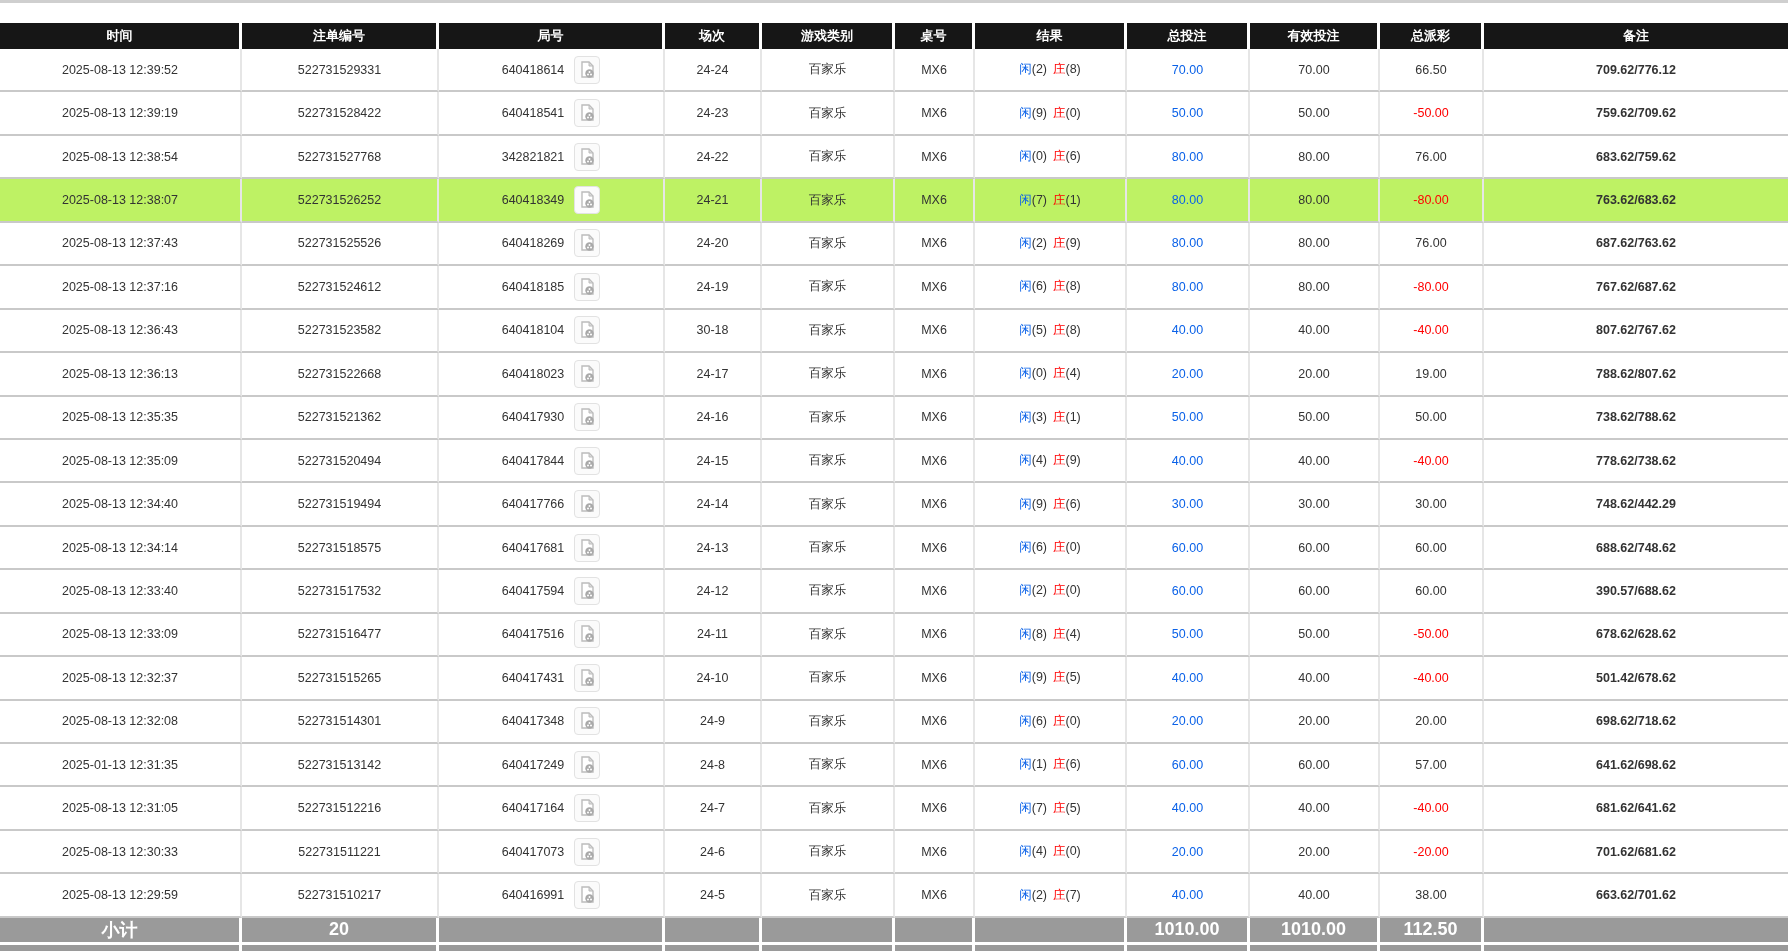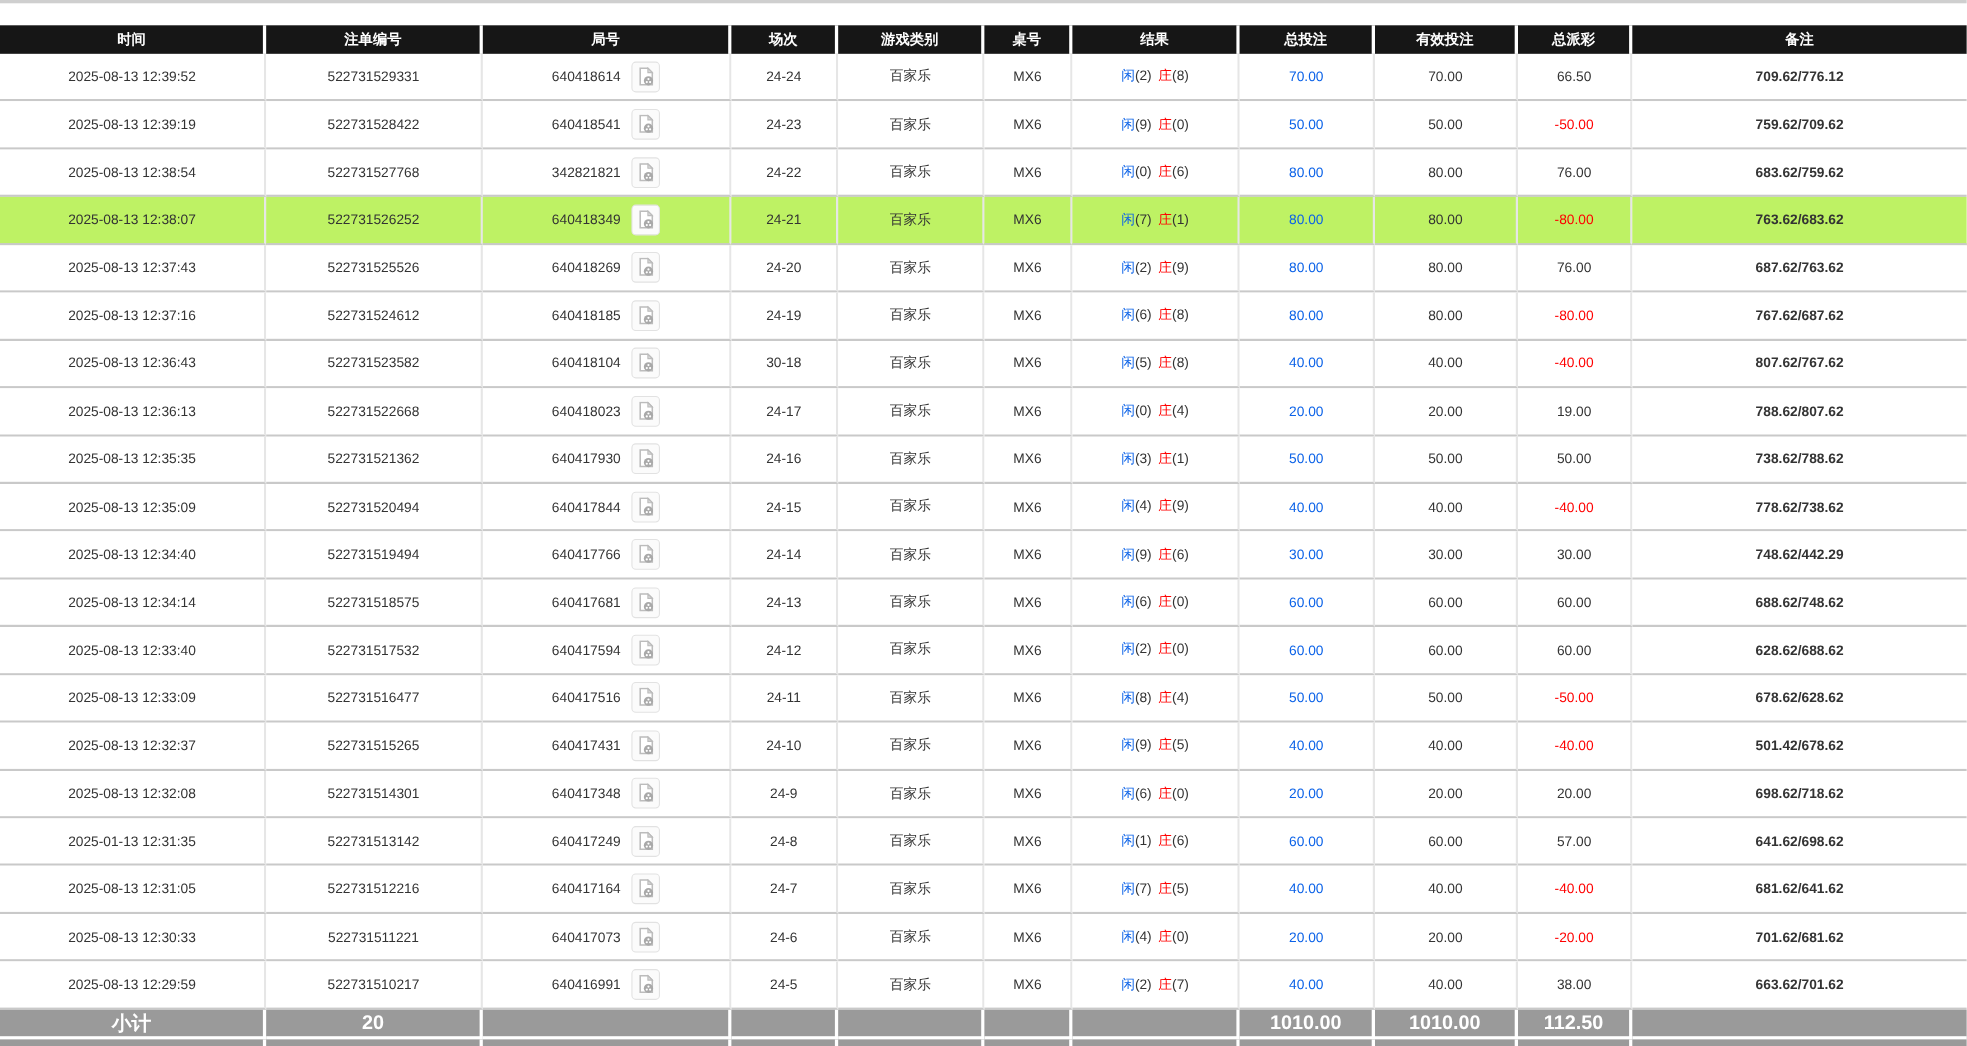--- a/index.html
+++ b/index.html
@@ -481,21 +481,21 @@
     </td>
     <td>24-12</td>
     <td>百家乐</td>
     <td>MX6</td>
     <td>
       <span class="p-label">闲</span><span class="p-score">(2)</span><span class="res-gap"></span><span class="b-label">庄</span><span class="b-score">(0)</span>
     </td>
     <td class="blue">60.00</td>
     <td>60.00</td>
     <td>60.00</td>
-    <td>628.62/688.62</td>
+    <td>390.57/688.62</td>
   </tr>
       <tr>
     <td>2025-08-13 12:33:09</td>
     <td>522731516477</td>
     <td>
       <span class="round-wrap">
         <span>640417516</span>
         <button class="icon-btn">
           <svg width="16" height="18" viewBox="0 0 16 18">
             <path d="M3 1 H10 L14 5 V16 H3 Z" fill="#ffffff" stroke="#bcbcbc" stroke-width="1.4"></path>

